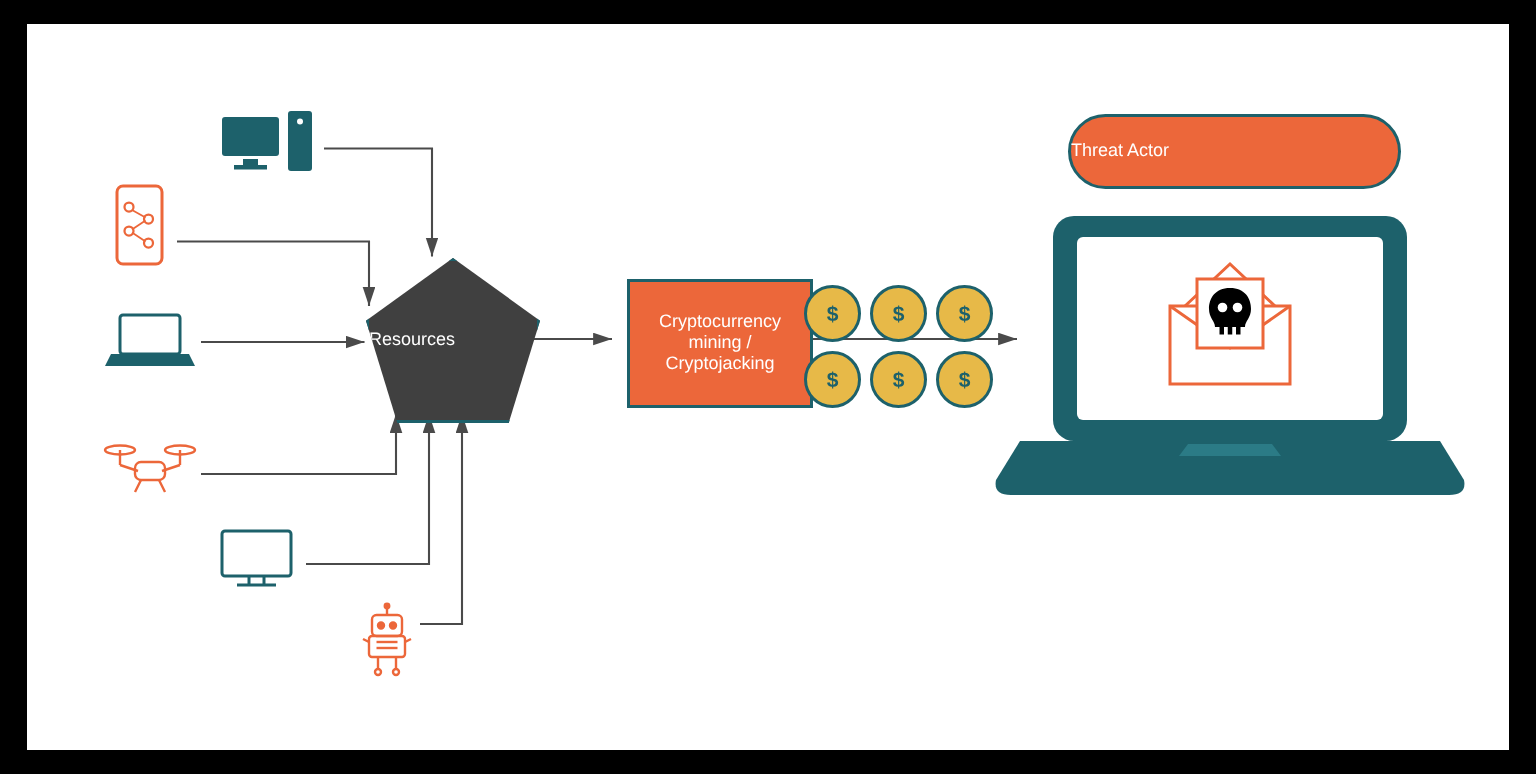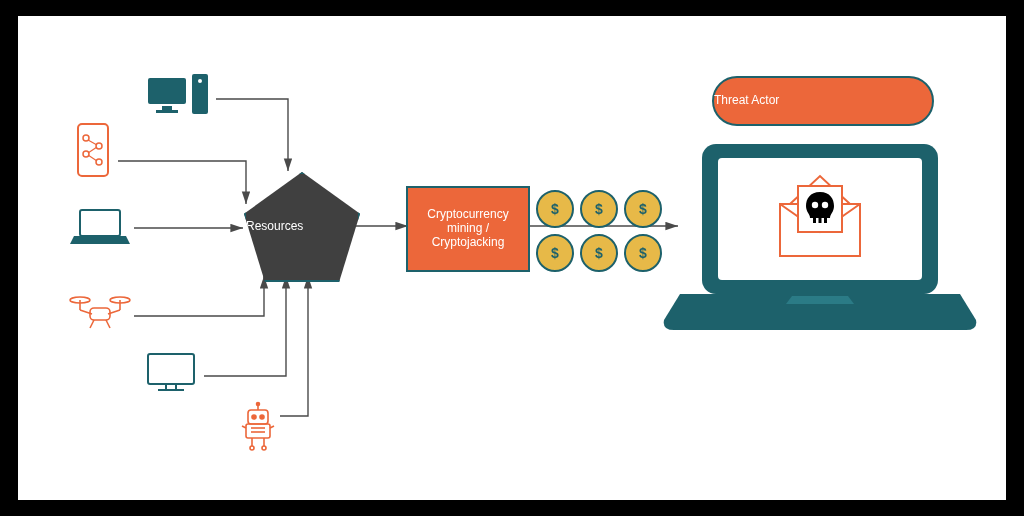--- a/index.html
+++ b/index.html
@@ -185,21 +185,21 @@
 
       <path d="M-4,150 L276,150 L292,176 Q294,186 282,186 L-10,186 Q-22,186 -20,176 Z" fill="#1d616b"></path>
       <path d="M108,152 L164,152 L170,160 L102,160 Z" fill="#2b7b86"></path>
     </g>
   </svg>
 
   <div class="pentagon" style="left:226px; top:156px">
     <span class="node-label">Resources</span>
   </div>
 
-  <div class="mining-box" style="left:388px; top:170px">
+  <div class="mining-box" style="left:400px; top:170px">
     <span class="node-label">Cryptocurrency mining / Cryptojacking</span>
   </div>
 
   <div class="coin" style="left:518px; top:174px">
       <span>$</span>
     </div>
   <div class="coin" style="left:562px; top:174px">
       <span>$</span>
     </div>
   <div class="coin" style="left:606px; top:174px">

